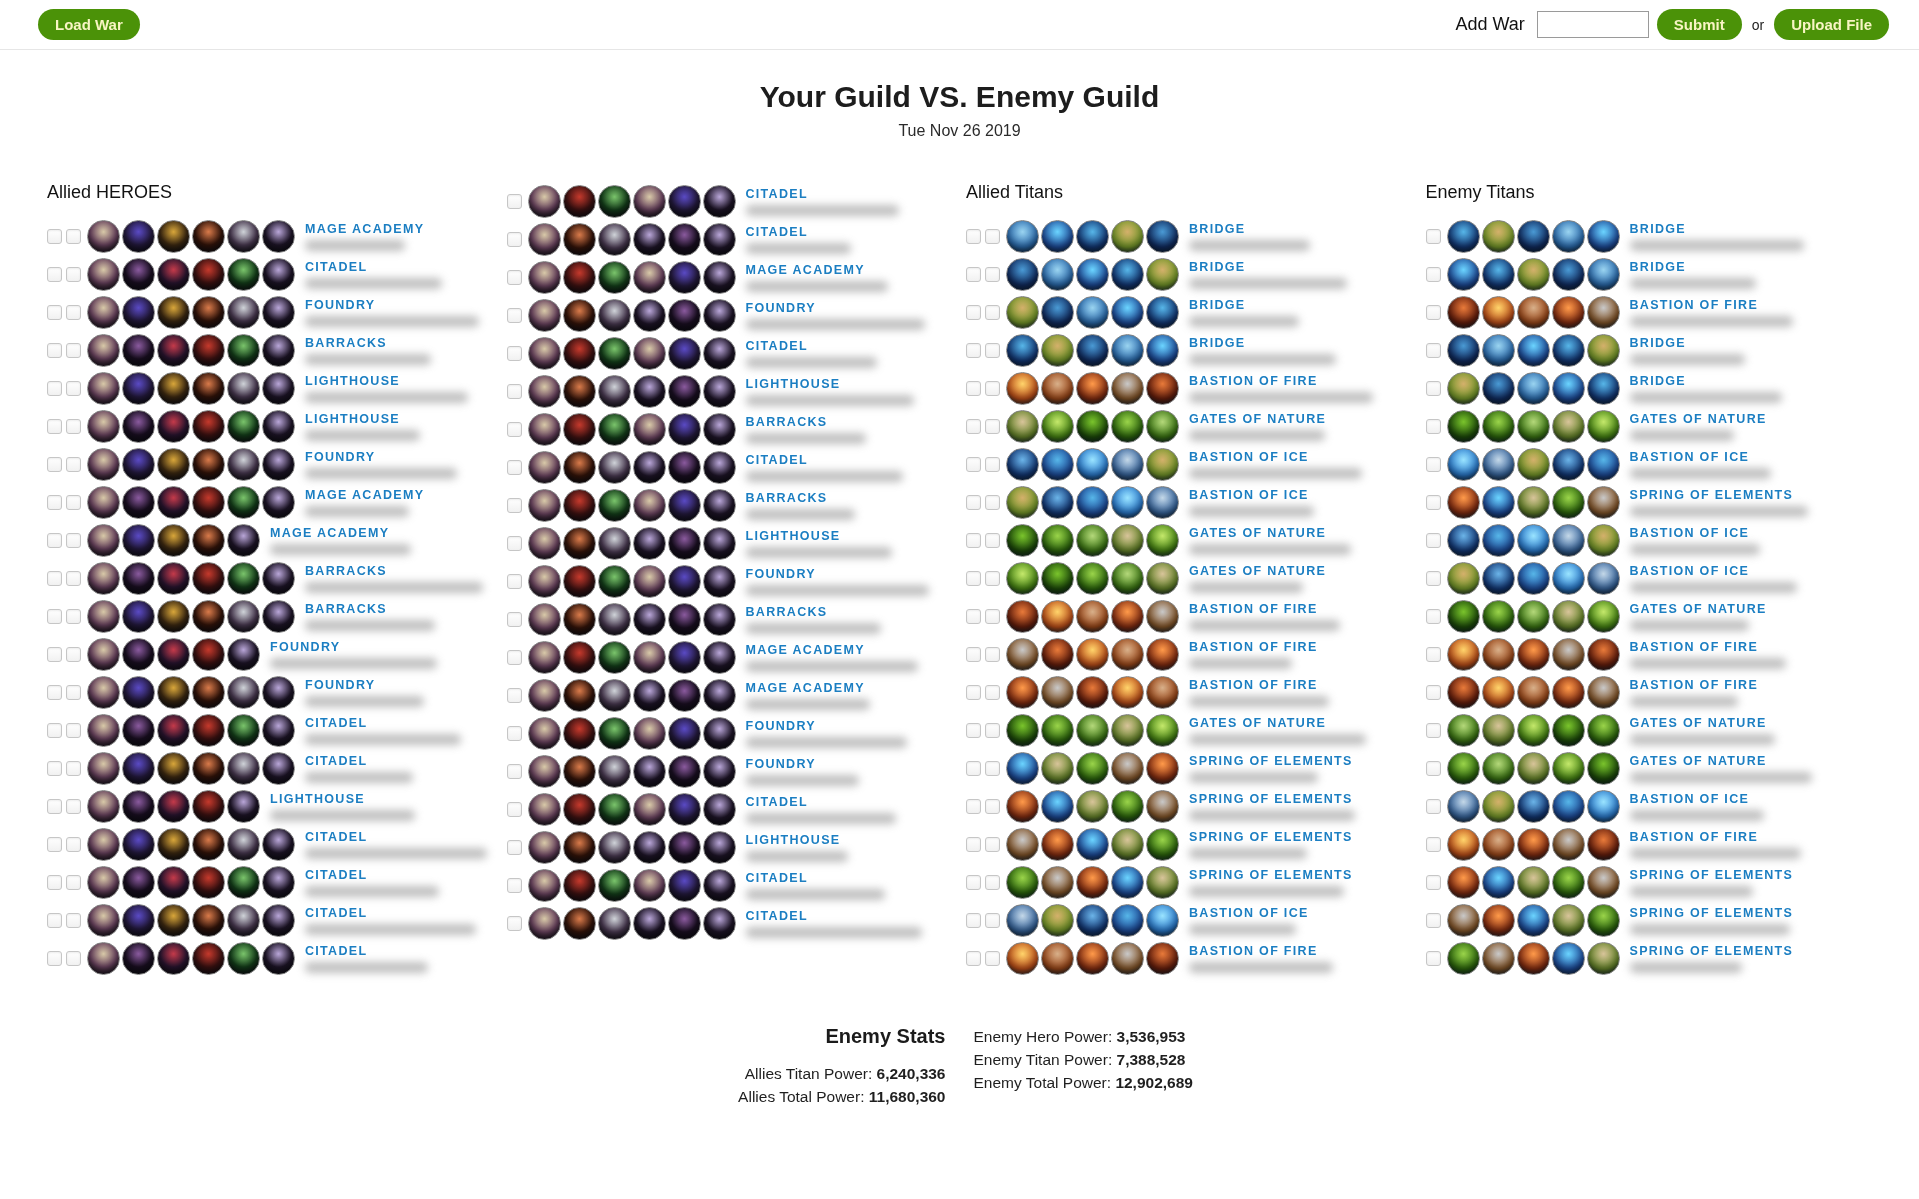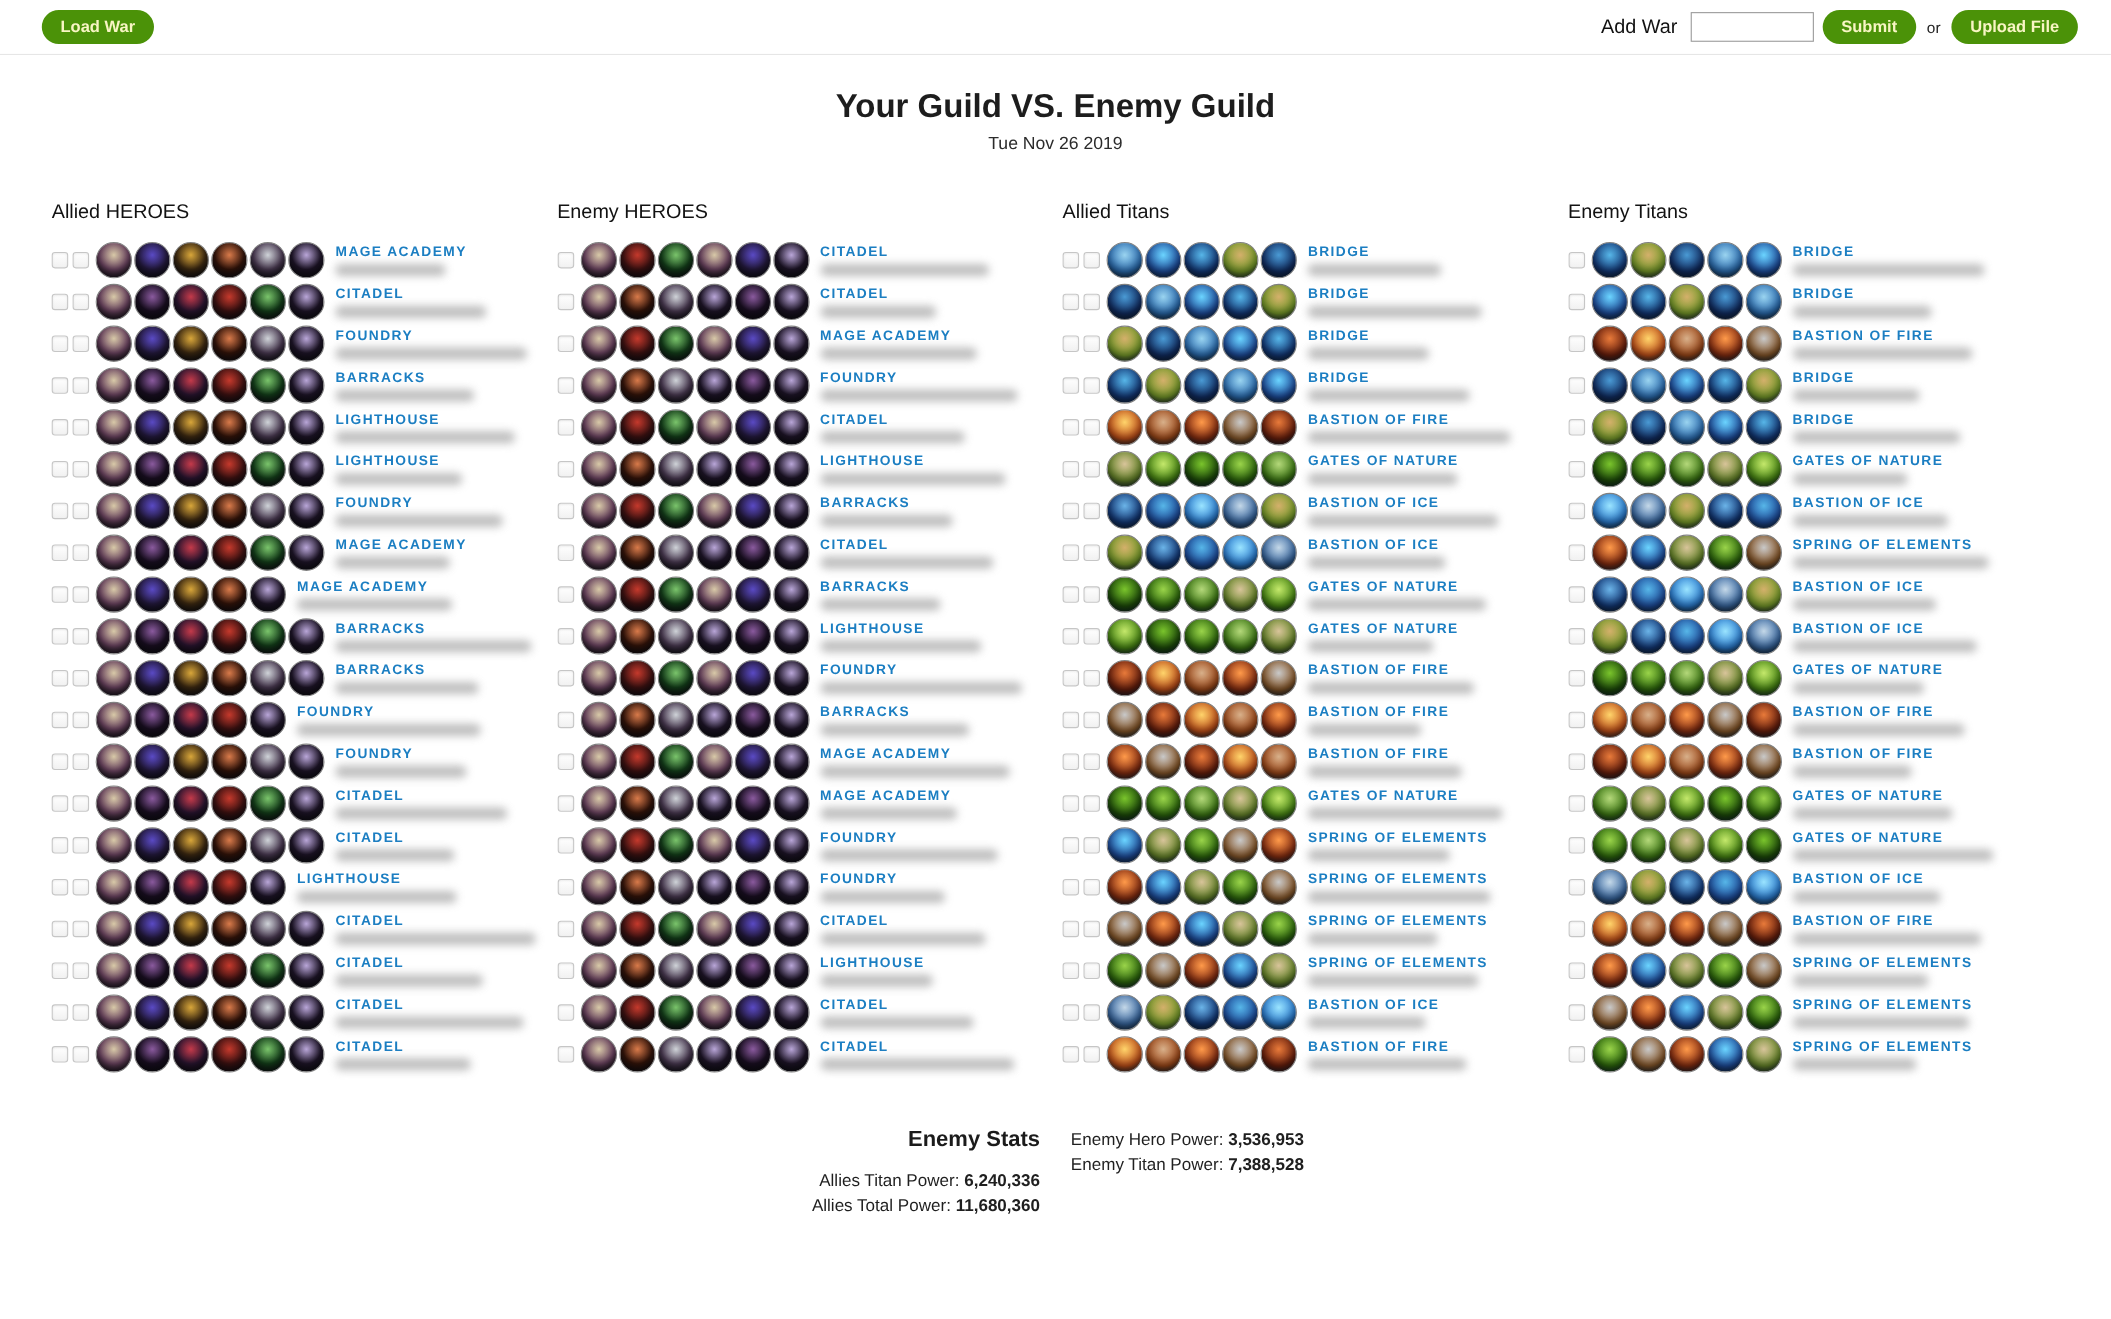--- a/index.html
+++ b/index.html
@@ -381,21 +381,20 @@
           <div class="avatar" style="background: radial-gradient(circle at 50% 35%, rgb(122, 196, 107) 0%, rgb(20, 62, 26) 52%, rgb(14, 14, 20) 88%);"></div>
           <div class="avatar" style="background: radial-gradient(circle at 50% 35%, rgb(185, 166, 216) 0%, rgb(30, 21, 40) 52%, rgb(14, 14, 20) 88%);"></div>
         </div>
         <div class="info">
           <div class="building">CITADEL</div>
           <div class="blurred-bar" style="width: 123px;"></div>
         </div>
       </div>
     </div>
     <div class="war-column">
-      <div class="col-header">Enemy HEROES</div>
       <div class="row">
         <div class="cb"></div>
         <div class="avatars">
           <div class="avatar" style="background: radial-gradient(circle at 50% 35%, rgb(216, 201, 168) 0%, rgb(107, 68, 96) 52%, rgb(14, 14, 20) 88%);"></div>
           <div class="avatar" style="background: radial-gradient(circle at 50% 35%, rgb(196, 57, 44) 0%, rgb(62, 18, 18) 52%, rgb(14, 14, 20) 88%);"></div>
           <div class="avatar" style="background: radial-gradient(circle at 50% 35%, rgb(122, 196, 107) 0%, rgb(20, 62, 26) 52%, rgb(14, 14, 20) 88%);"></div>
           <div class="avatar" style="background: radial-gradient(circle at 50% 35%, rgb(216, 201, 168) 0%, rgb(107, 68, 96) 52%, rgb(14, 14, 20) 88%);"></div>
           <div class="avatar" style="background: radial-gradient(circle at 50% 35%, rgb(90, 74, 196) 0%, rgb(36, 26, 62) 52%, rgb(14, 14, 20) 88%);"></div>
           <div class="avatar" style="background: radial-gradient(circle at 50% 35%, rgb(185, 166, 216) 0%, rgb(30, 21, 40) 52%, rgb(14, 14, 20) 88%);"></div>
         </div>
@@ -1292,14 +1291,18 @@
   </div>
   <div class="stats-block left">
     <div class="stat-line">
       <span>Enemy Hero Power:</span>
       <b>3,536,953</b>
     </div>
     <div class="stat-line">
       <span>Enemy Titan Power:</span>
       <b>7,388,528</b>
     </div>
+    <div class="stat-line">
+      <span>Enemy Total Power:</span>
+      <b>12,902,689</b>
+    </div>
   </div>
 </div>
 
 </body></html>

